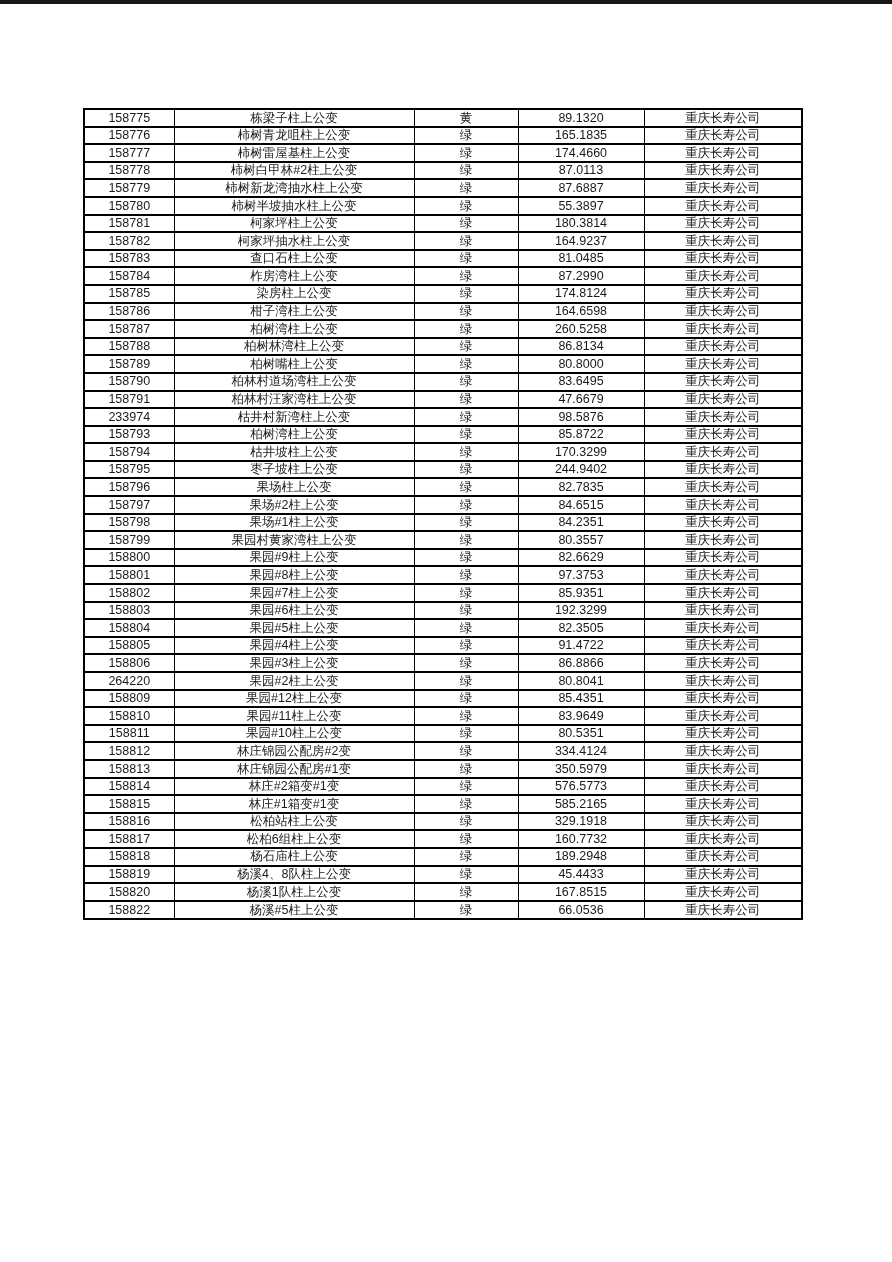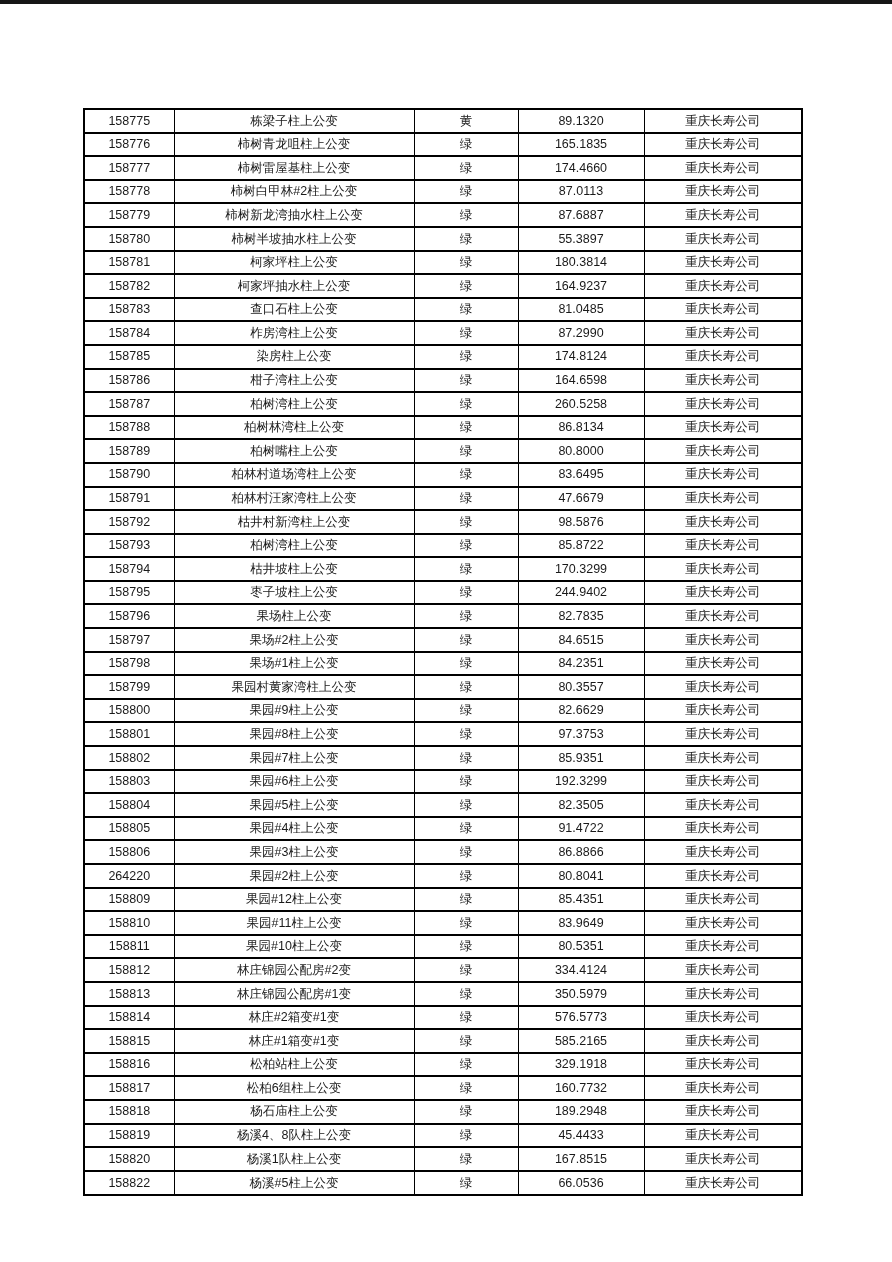--- a/index.html
+++ b/index.html
@@ -23,21 +23,21 @@
   }
   .table-wrap {
     position: absolute;
     left: 83px;
     top: 108px;
   }
   table.data-grid {
     border-collapse: collapse;
     table-layout: fixed;
     width: 718px;
-    height: 1088px;
+    height: 812px;
     border: 2px solid #000000;
     background: #ffffff;
   }
   table.data-grid td {
     border-style: solid;
     border-color: #000000;
     border-width: 2px 1px;
     padding: 0 2px;
     text-align: center;
     vertical-align: middle;
@@ -176,21 +176,21 @@
           <td>重庆长寿公司</td>
         </tr>
         <tr>
           <td>158791</td>
           <td>柏林村汪家湾柱上公变</td>
           <td>绿</td>
           <td>47.6679</td>
           <td>重庆长寿公司</td>
         </tr>
         <tr>
-          <td>158792</td>
+          <td>233974</td>
           <td>枯井村新湾柱上公变</td>
           <td>绿</td>
           <td>98.5876</td>
           <td>重庆长寿公司</td>
         </tr>
         <tr>
           <td>158793</td>
           <td>柏树湾柱上公变</td>
           <td>绿</td>
           <td>85.8722</td>

